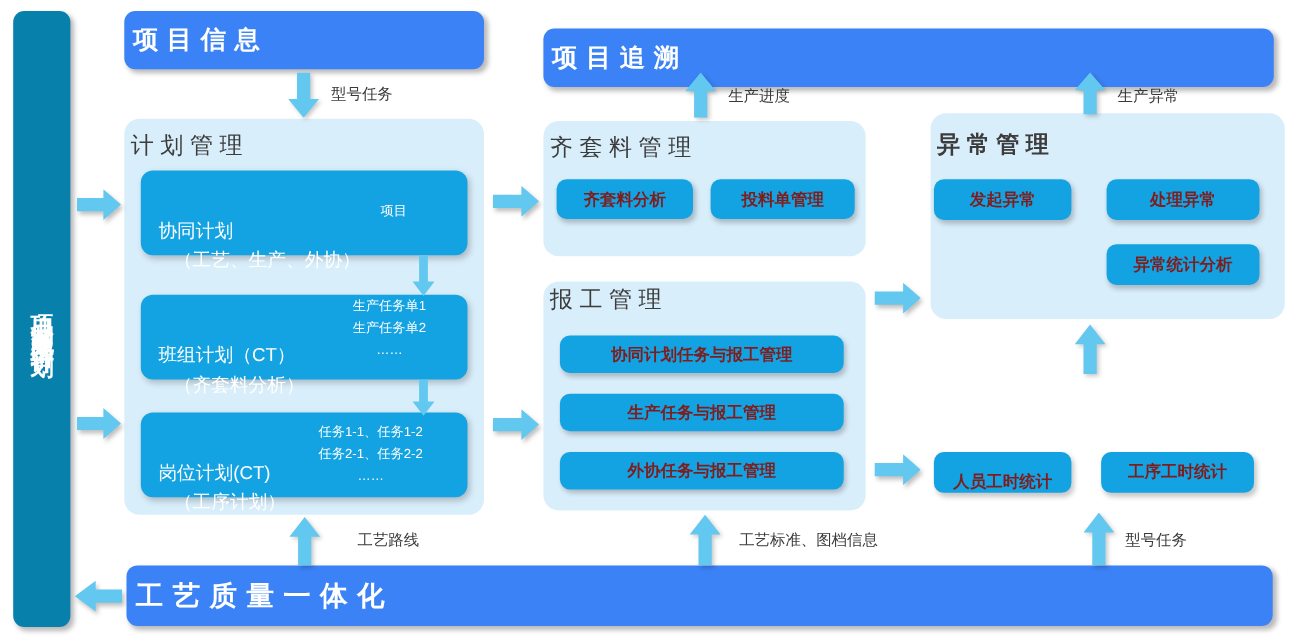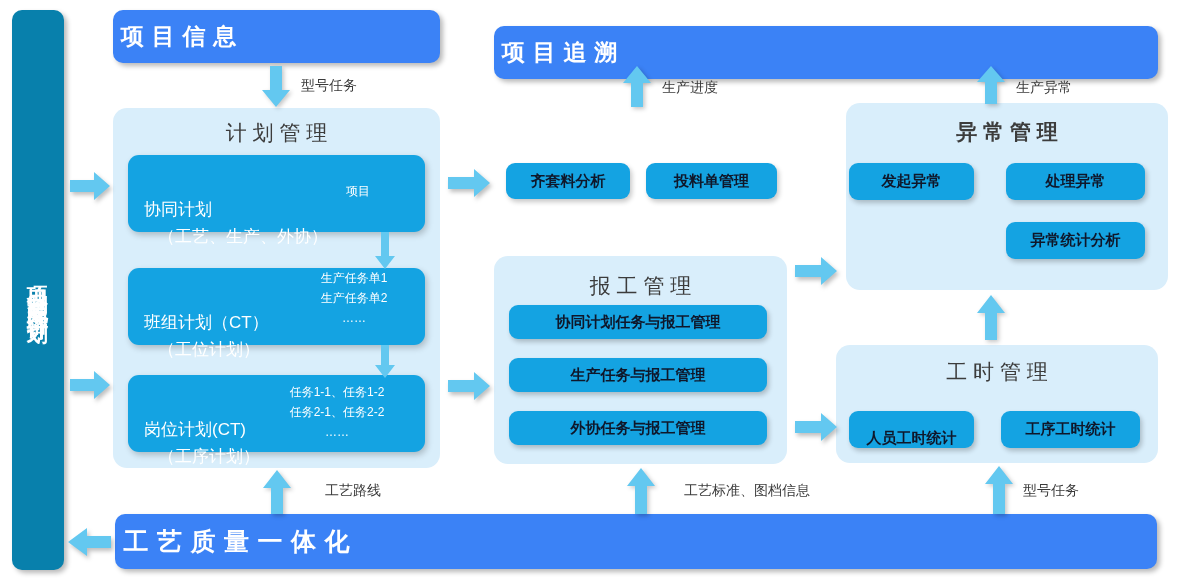--- a/index.html
+++ b/index.html
@@ -40,33 +40,32 @@
     font-size:21px;
     line-height:1;
   }
 
   .panel{
     position:absolute;
     background:#d9eefb;
     border-radius:14px;
   }
   .panel > .ptitle{
-    text-align:center;
     color:#3c3c3c;
     font-size:21px;
     letter-spacing:.28em;
     text-indent:.28em;
     line-height:1;
   }
 
   .chip{
     position:absolute;
     background:#14a3e2;
     border-radius:9px;
-    color:#0f172a;
+    color:#7f1d1d;
     display:flex;align-items:center;justify-content:center;
     font-size:15px;
     font-weight:bold;
     box-shadow:2px 3px 5px rgba(0,0,0,.22);
     text-align:center;
   }
   .bigchip{
     position:absolute;
     background:#14a3e2;
     border-radius:11px;
@@ -131,21 +130,21 @@
     <div class="lead">
       <span>协同计划</span>
       <span class="l2">（工艺、生产、外协）</span>
     </div>
     <div class="note" style="top:26px;width:110px;white-space:pre-line;">项目</div>
   </div>
 
   <div class="bigchip" style="left:128px;top:268px;width:297px;height:77px;">
     <div class="lead">
       <span>班组计划（CT）</span>
-      <span class="l2">（工位计划）</span>
+      <span class="l2">（齐套料分析）</span>
     </div>
     <div class="note" style="top:0;width:118px;white-space:pre-line;">生产任务单1
 生产任务单2
 ……</div>
   </div>
 
   <div class="bigchip" style="left:128px;top:375px;width:297px;height:77px;">
     <div class="lead">
       <span>岗位计划(CT)</span>
       <span class="l2">（工序计划）</span>
@@ -155,29 +154,32 @@
 ……</div>
   </div>
 
   <svg class="a-thin" style="left:374px;top:232px;" width="22" height="38" viewBox="0 0 22 38">
     <path d="M7,0 L15,0 L15,24 L21,24 L11,37 L1,24 L7,24 Z" fill="#63c8f0"></path>
   </svg>
   <svg class="a-thin" style="left:374px;top:345px;" width="22" height="34" viewBox="0 0 22 34">
     <path d="M7,0 L15,0 L15,20 L21,20 L11,33 L1,20 L7,20 Z" fill="#63c8f0"></path>
   </svg>
 
+  <div class="panel" style="left:494px;top:110px;width:293px;height:123px;">
+    <div class="ptitle" style="margin-top:14px;">齐套料管理</div>
+  </div>
   <div class="chip" style="left:506px;top:163px;width:124px;height:36px;">
     <span>齐套料分析</span>
   </div>
   <div class="chip" style="left:646px;top:163px;width:131px;height:36px;">
     <span>投料单管理</span>
   </div>
 
   <div class="panel" style="left:494px;top:256px;width:293px;height:208px;">
-    <div class="ptitle" style="margin-top:20px;font-family:Liberation Serif, serif;">报工管理</div>
+    <div class="ptitle" style="margin-top:6px;">报工管理</div>
   </div>
   <div class="chip" style="left:509px;top:305px;width:258px;height:34px;">
     <span>协同计划任务与报工管理</span>
   </div>
   <div class="chip" style="left:509px;top:358px;width:258px;height:34px;">
     <span>生产任务与报工管理</span>
   </div>
   <div class="chip" style="left:509px;top:411px;width:258px;height:34px;">
     <span>外协任务与报工管理</span>
   </div>
@@ -188,23 +190,20 @@
   <div class="chip" style="left:849px;top:163px;width:125px;height:37px;">
     <span>发起异常</span>
   </div>
   <div class="chip" style="left:1006px;top:163px;width:139px;height:37px;">
     <span>处理异常</span>
   </div>
   <div class="chip" style="left:1006px;top:222px;width:139px;height:37px;">
     <span>异常统计分析</span>
   </div>
 
-  <div class="panel" style="left:836px;top:345px;width:322px;height:118px;">
-    <div class="ptitle" style="margin-top:16px;">工时管理</div>
-  </div>
   <div class="chip" style="left:849px;top:411px;width:125px;height:37px;align-items:flex-end;">
     <span>人员工时统计</span>
   </div>
   <div class="chip" style="left:1001px;top:411px;width:139px;height:37px;">
     <span>工序工时统计</span>
   </div>
 
   <svg class="a-right" style="left:70px;top:172px;" width="40" height="28" viewBox="0 0 40 28">
     <path d="M0,8 L24,8 L24,0 L40,14 L24,28 L24,20 L0,20 Z" fill="#63c8f0"></path>
   </svg>
@@ -253,20 +252,20 @@
   </svg>
 
   <svg class="a-up" style="left:263px;top:470px;" width="28" height="44" viewBox="0 0 28 44">
     <path d="M14,0 L28,18 L20,18 L20,44 L8,44 L8,18 L0,18 Z" fill="#63c8f0"></path>
   </svg>
   <div class="lbl" style="left:325px;top:483px;">工艺路线</div>
 
   <svg class="a-up" style="left:627px;top:468px;" width="28" height="46" viewBox="0 0 28 46">
     <path d="M14,0 L28,18 L20,18 L20,46 L8,46 L8,18 L0,18 Z" fill="#63c8f0"></path>
   </svg>
-  <div class="lbl" style="left:672px;top:483px;margin-left:12px;">工艺标准、图档信息</div>
+  <div class="lbl" style="left:672px;top:483px;">工艺标准、图档信息</div>
 
   <svg class="a-up" style="left:985px;top:466px;" width="28" height="48" viewBox="0 0 28 48">
     <path d="M14,0 L28,18 L20,18 L20,48 L8,48 L8,18 L0,18 Z" fill="#63c8f0"></path>
   </svg>
   <div class="lbl" style="left:1023px;top:483px;">型号任务</div>
 
 </div>
 
 </body></html>

